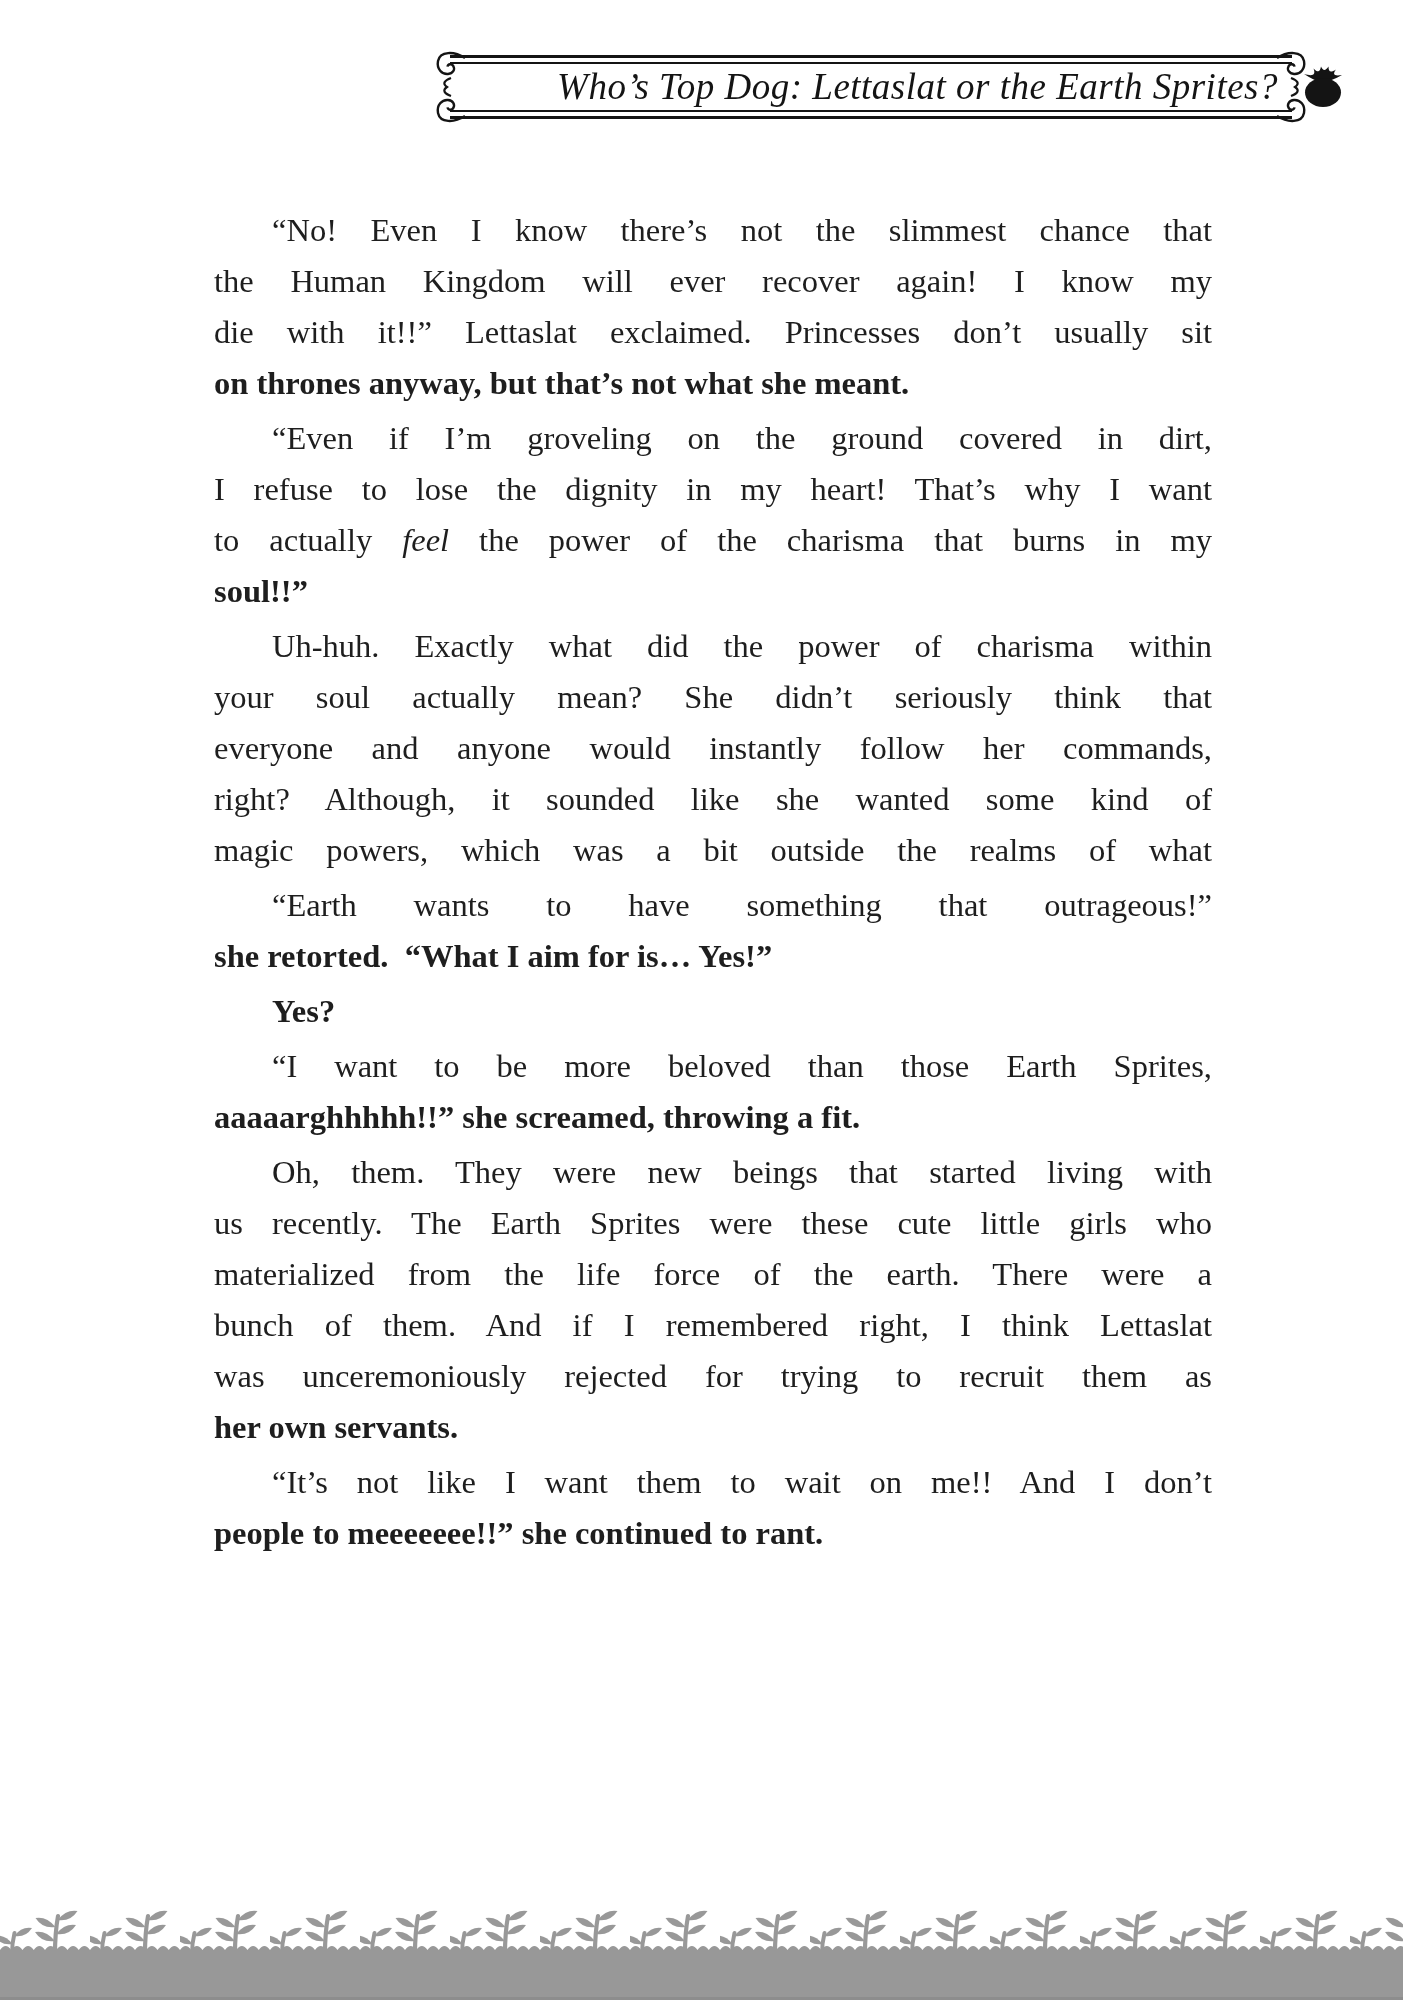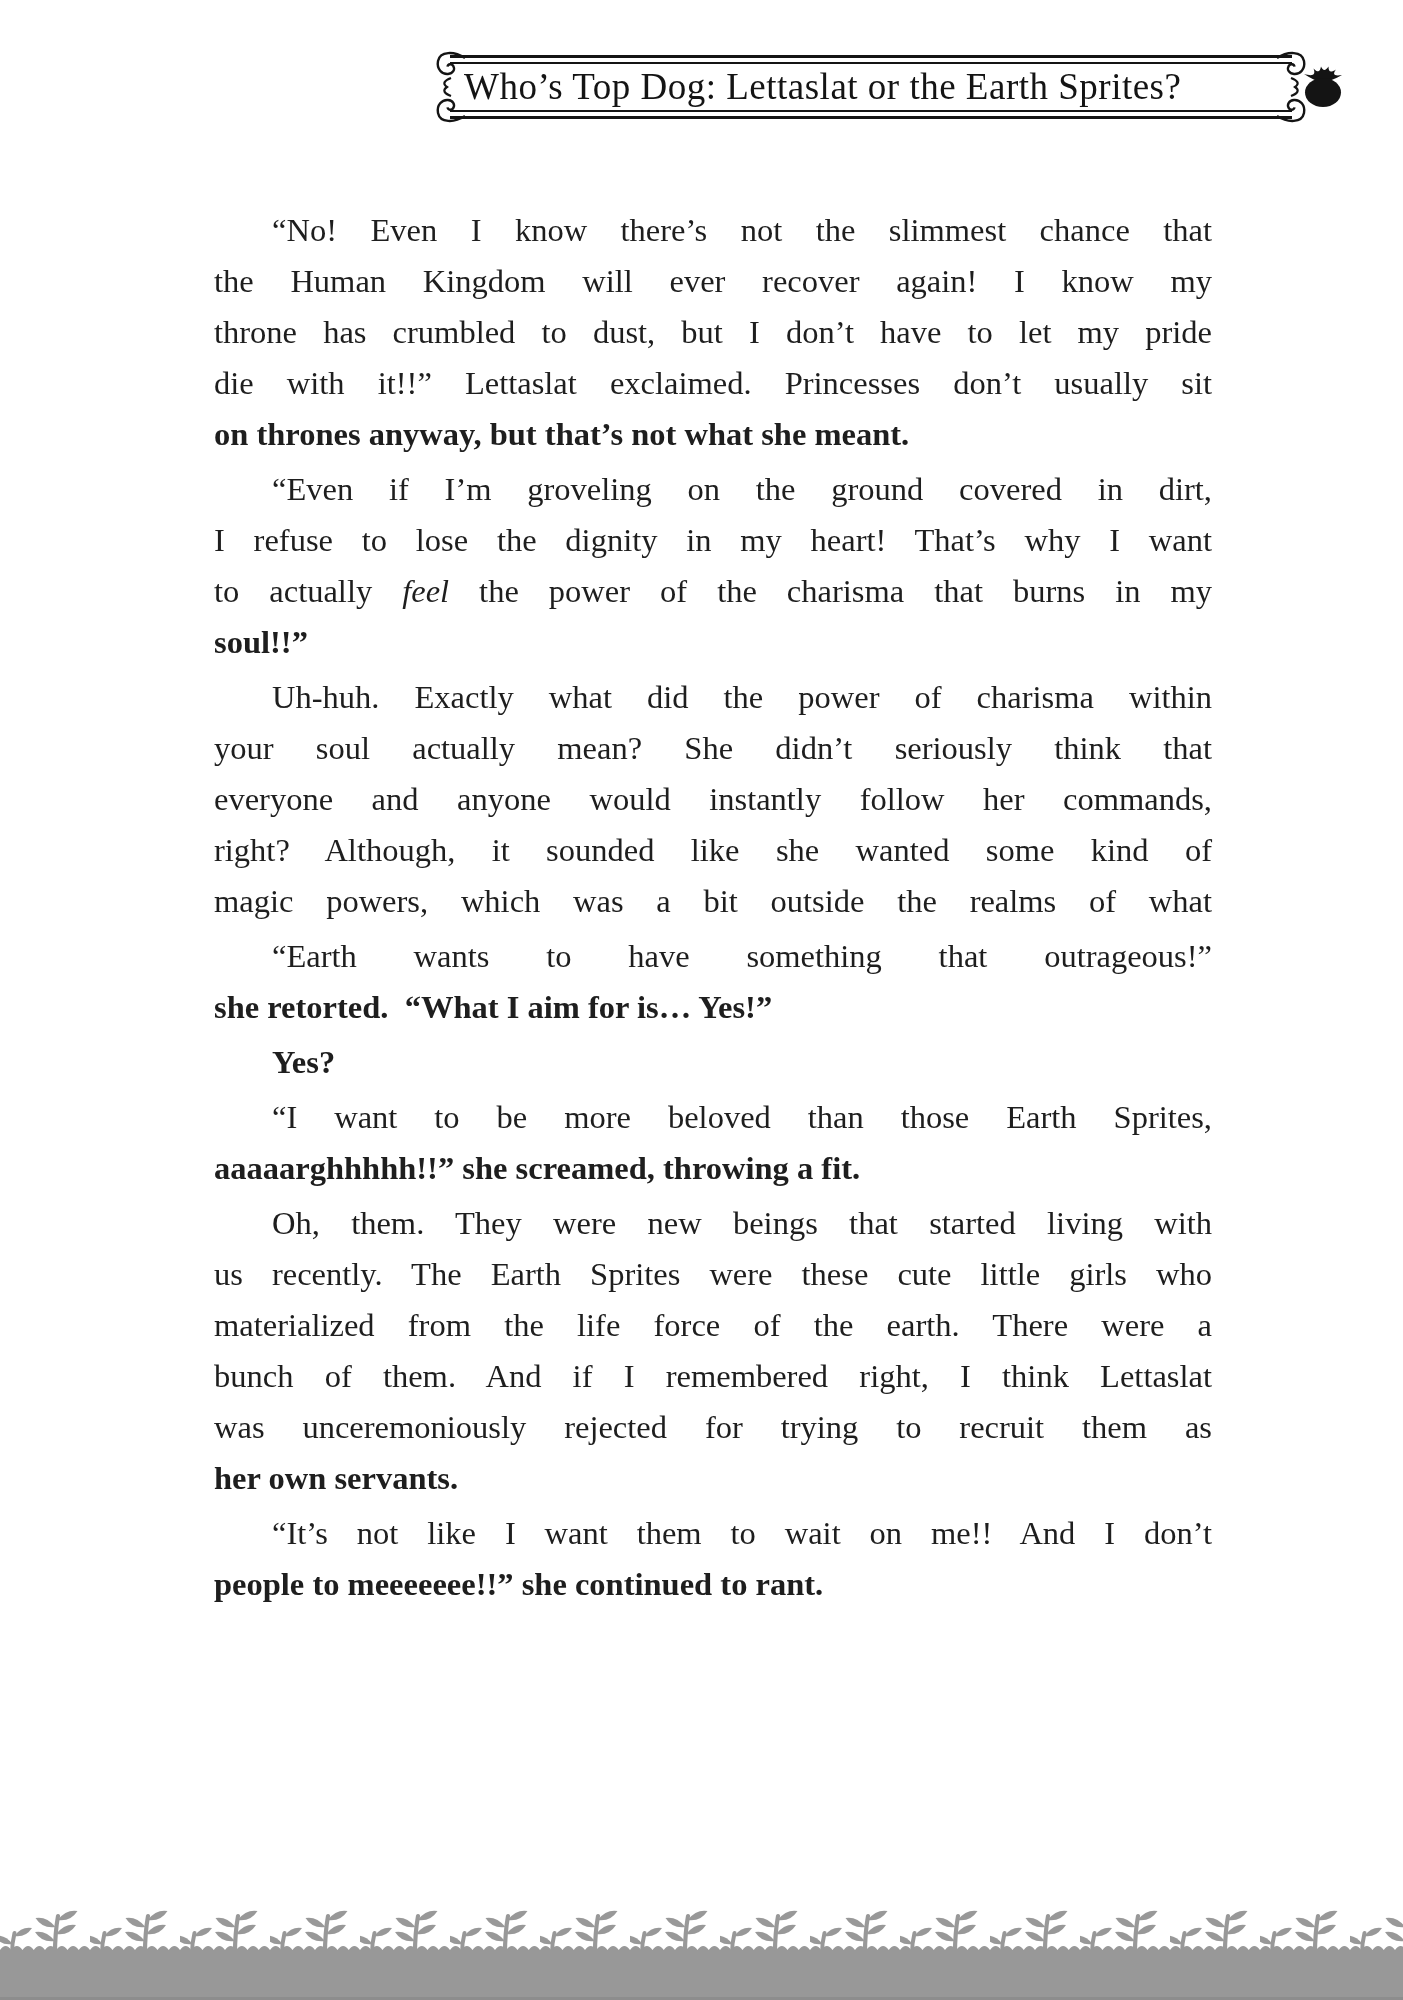--- a/index.html
+++ b/index.html
@@ -13,22 +13,22 @@
   
   .title-box { position:absolute; left:440px; top:55px; width:862px; height:64px; }
   .rule { position:absolute; left:10px; right:10px; height:0; }
   .rule.t1 { top:0;    border-top:3.5px solid #141414; }
   .rule.t2 { top:7px;  border-top:2px   solid #141414; }
   .rule.b1 { bottom:0;   border-bottom:3.5px solid #141414; }
   .rule.b2 { bottom:7px; border-bottom:2px   solid #141414; }
   .title-text {
     position:absolute; left:24px; right:24px; top:50%;
     transform:translateY(-52%);
-    text-align:left; white-space:nowrap;
-    font-size:37px; color:#141414; letter-spacing:0.5px;
+    text-align:right; white-space:nowrap;
+    font-size:37px; color:#141414; letter-spacing:0.5px;font-style:italic;
   }
   .ornament { position:absolute; top:-6px; width:36px; height:76px; }
   .ornament.left  { left:-10px; }
   .ornament.right { right:-10px; transform:scaleX(-1); }
 
   .tomato { position:absolute; left:1300px; top:64px; width:46px; height:46px; }
 
   
   .text-block { position:absolute; left:210px; top:201px; width:1006px; font-size:32.5px; }
   .para { margin:4px; }
@@ -72,21 +72,20 @@
 
   <svg class="tomato" viewBox="0 0 46 44">
     <path d="M23 18 C 16 16 10 13 4 9 C 13 11.5 16 10 13.5 3.5 C 18 8 20 7 21 1.5 C 23 6 25.5 6 28.5 1.5 C 28.5 7 30.5 8 36 4.5 C 32.5 9 33.5 11.5 42 10 C 35 14 29 16 23 18 Z" fill="#141414"></path>
     <ellipse cx="23" cy="27.5" rx="18" ry="14.5" fill="#141414"></ellipse>
   </svg>
 
   <div class="text-block">
       <div class="para">
         <div class="line first">“No! Even I know there’s not the slimmest chance that</div>
         <div class="line">the Human Kingdom will ever recover again! I know my</div>
-        <div class="line">throne has crumbled to dust, but I don’t have to let my pride</div>
         <div class="line">die with it!!” Lettaslat exclaimed. Princesses don’t usually sit</div>
         <div class="line last">on thrones anyway, but that’s not what she meant.</div>
       </div>
       <div class="para">
         <div class="line first">“Even if I’m groveling on the ground covered in dirt,</div>
         <div class="line">I refuse to lose the dignity in my heart! That’s why I want</div>
         <div class="line">to actually <em>feel</em> the power of the charisma that burns in my</div>
         <div class="line last">soul!!”</div>
       </div>
       <div class="para">

